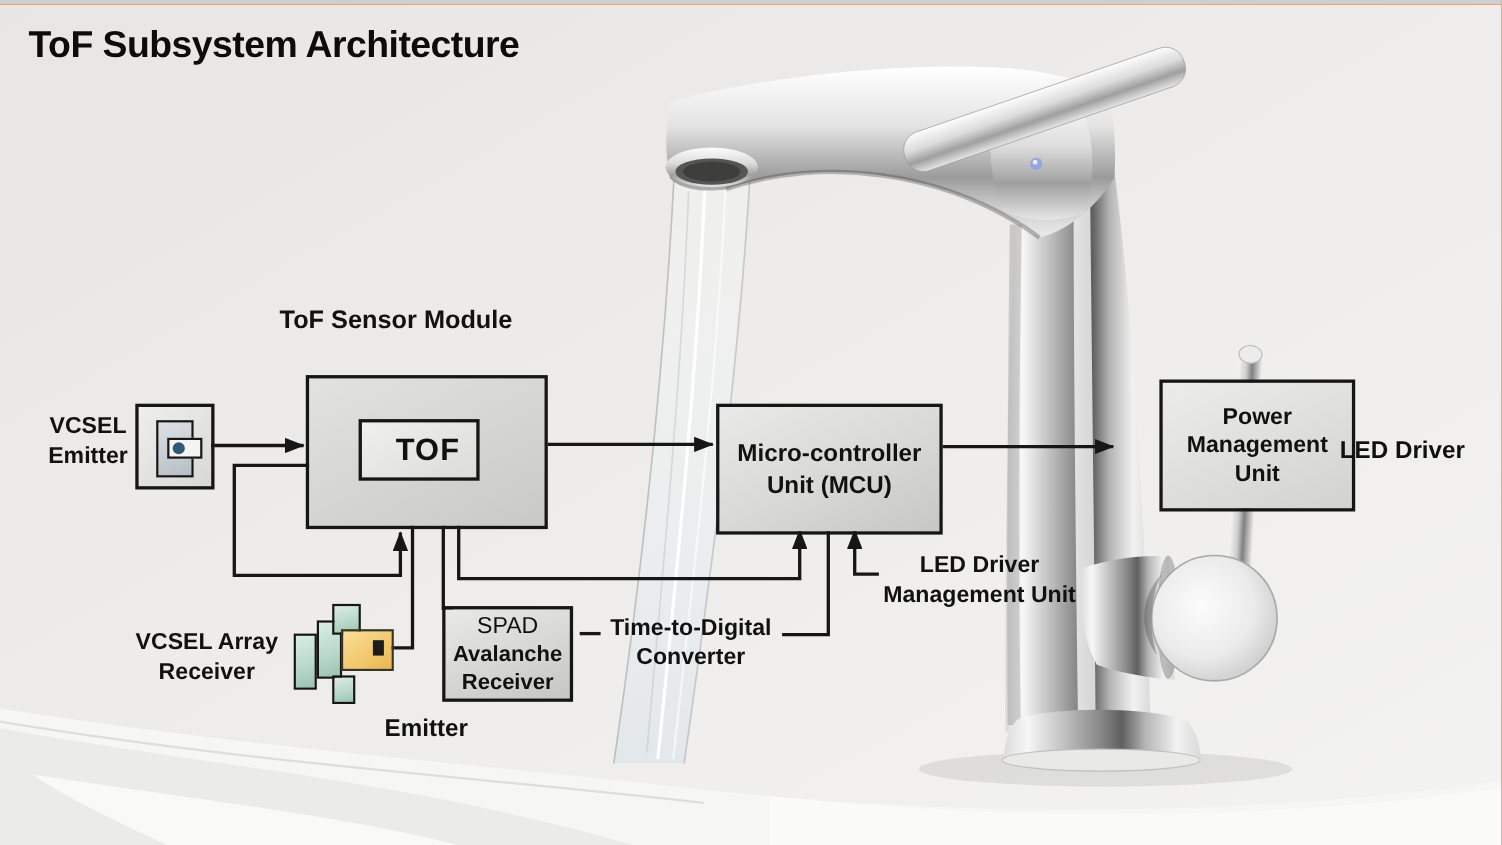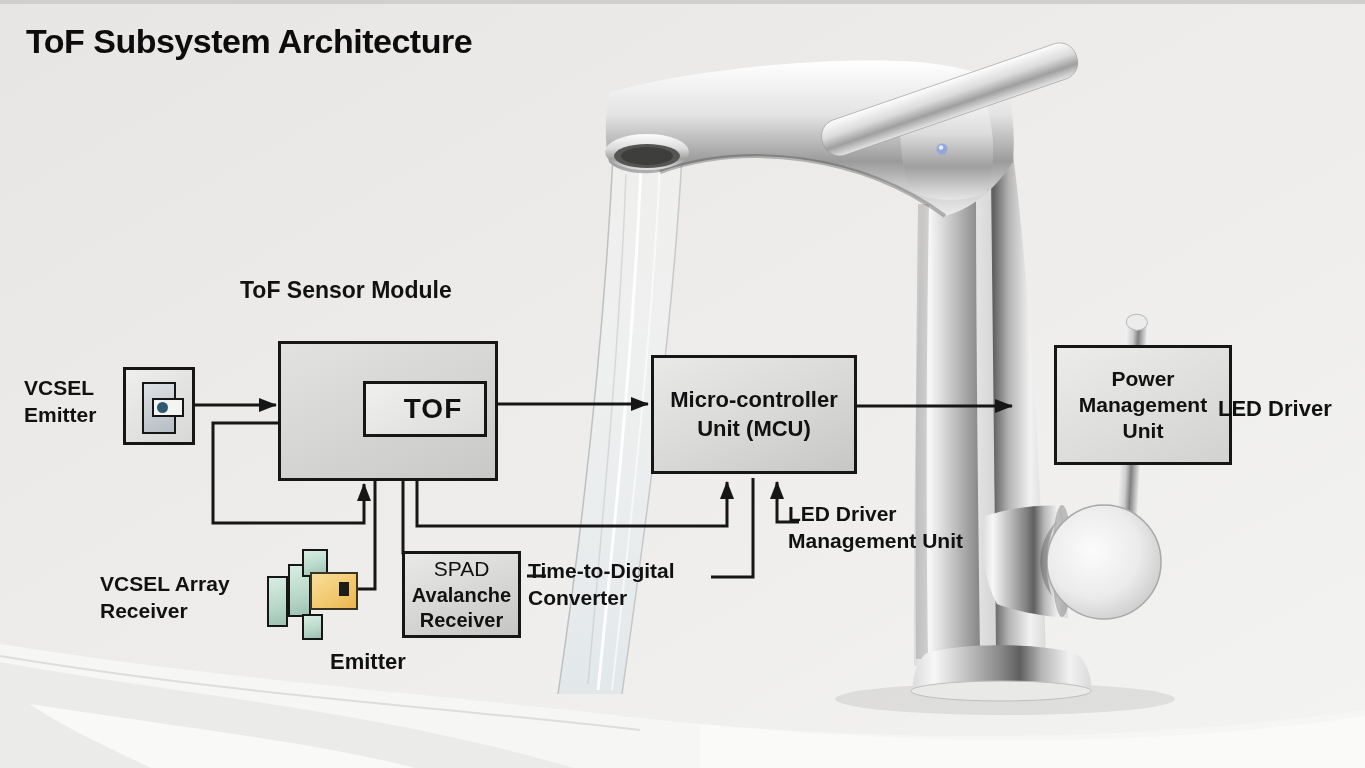--- a/index.html
+++ b/index.html
@@ -13,21 +13,21 @@
   .pin{stroke:var(--line,#161616);stroke-width:3;fill:none;}
   .abs{position:absolute;box-sizing:border-box;}
   .box{
     border:3px solid var(--box-border,#161616);
     background:linear-gradient(155deg,#e9e9e7 0%,#d8d8d6 55%,#c7c7c5 100%);
     display:flex;align-items:center;justify-content:center;text-align:center;
   }
   .box-label{font-weight:bold;font-size:22px;line-height:1.3;white-space:pre-line;}
   .chip-label{font-weight:bold;font-size:28px;letter-spacing:1px;}
   .lbl{position:absolute;font-weight:bold;font-size:22px;line-height:1.3;
-       white-space:pre-line;text-align:left;}
+       white-space:pre-line;text-align:center;}
   .title{position:absolute;left:26px;top:18px;font-size:34px;font-weight:bold;
          letter-spacing:-0.5px;color:#0c0c0c;}
   
   .vcsel-outer{left:123px;top:363px;width:72px;height:78px;border:3px solid #161616;
     background:linear-gradient(140deg,#eeeeec,#d8d8d6);}
   .vcsel-inner{left:142px;top:378px;width:34px;height:52px;border:2px solid #161616;
     background:linear-gradient(160deg,#dde1e4,#b7bec4);}
   .vcsel-port{left:152px;top:394px;width:32px;height:19px;border:2px solid #161616;
     background:#f4f4f2;}
   .vcsel-dot{left:157px;top:398px;width:11px;height:11px;border-radius:50%;
@@ -177,26 +177,26 @@
 
   <div class="lbl" style="left:24px;top:370px;width:112px;font-size:21px;">VCSEL
 Emitter</div>
   <div class="abs vcsel-outer"></div>
   <div class="abs vcsel-inner"></div>
   <div class="abs vcsel-port"></div>
   <div class="abs vcsel-dot"></div>
 
   <div class="abs box" style="left:278px;top:337px;width:220px;height:140px;
        background:linear-gradient(155deg,#e2e2e0,#c9c9c7);"></div>
-  <div class="abs box" style="left:363px;top:377px;width:124px;height:56px;
+  <div class="abs box" style="left:326px;top:377px;width:110px;height:56px;
        background:linear-gradient(150deg,#efefee,#dcdcda);padding-left:16px;">
     <span class="chip-label">TOF</span>
   </div>
 
-  <div class="abs box" style="left:651px;top:351px;width:206px;height:119px;">
+  <div class="abs box" style="left:651px;top:363px;width:206px;height:119px;">
     <span class="box-label">Micro-controller
 Unit (MCU)</span>
   </div>
 
   <div class="abs box" style="left:1054px;top:341px;width:178px;height:120px;
        background:linear-gradient(155deg,#ecece a,#d2d2d0);background:linear-gradient(155deg,#ececea,#d2d2d0);">
     <span class="box-label" style="font-size:21px;line-height:1.25;">Power
 Management
 Unit</span>
   </div>

